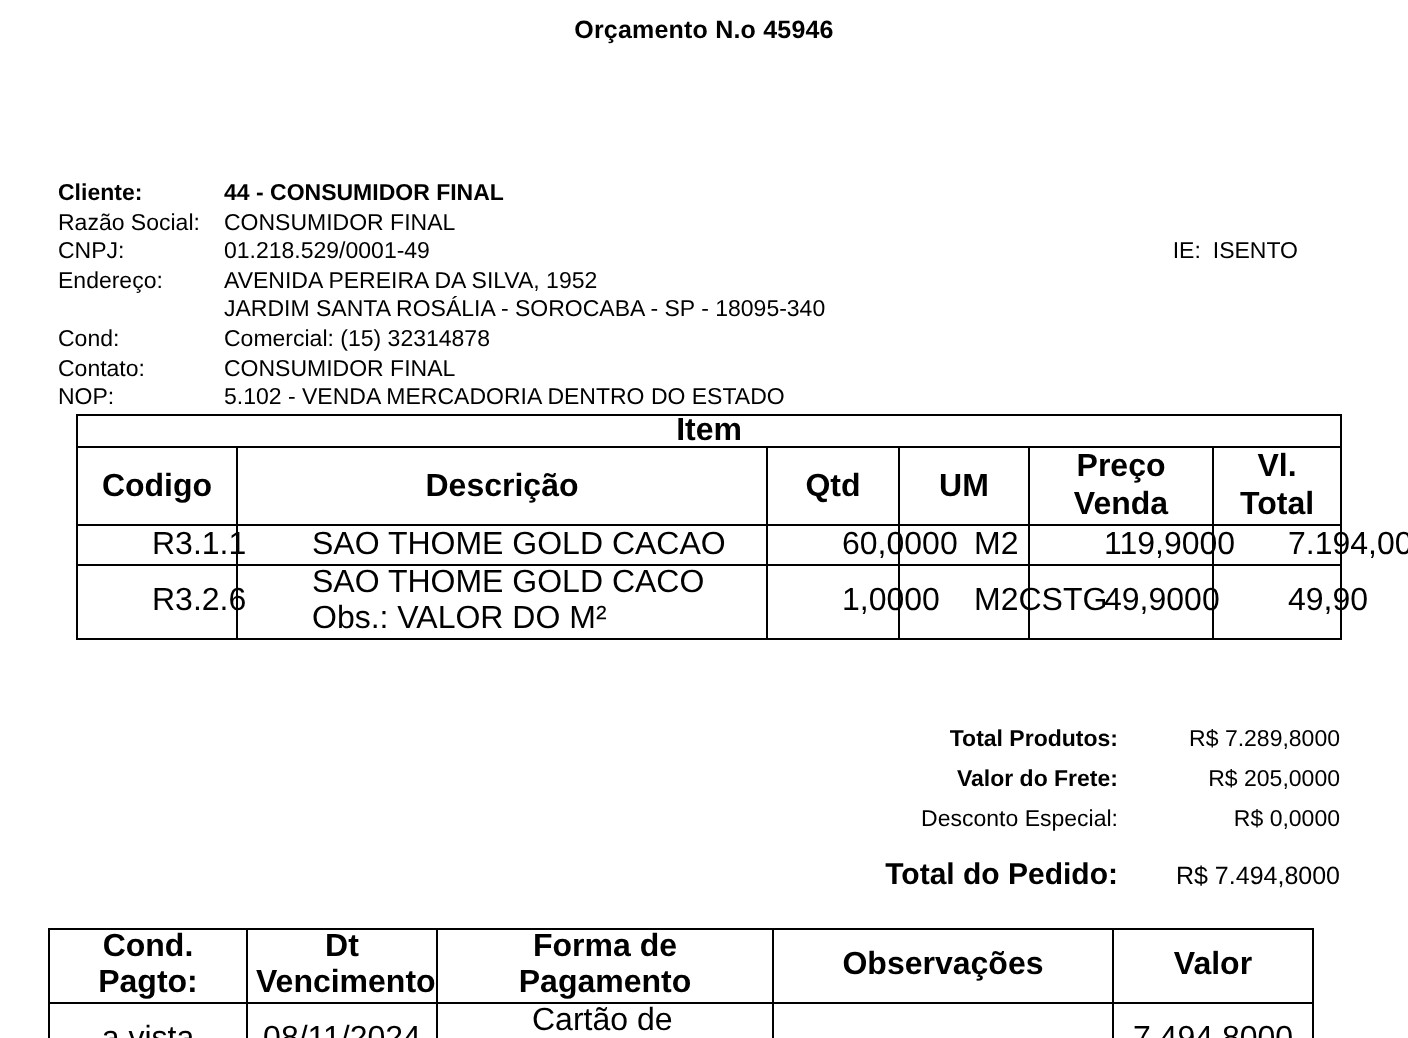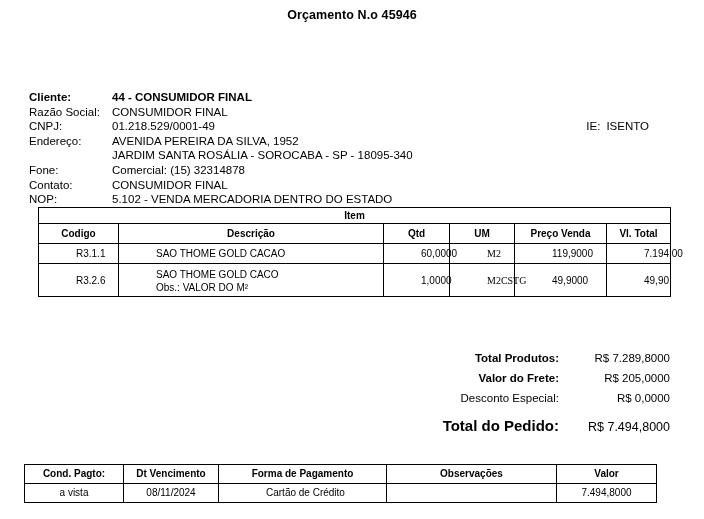--- a/index.html
+++ b/index.html
@@ -50,21 +50,21 @@
   .cust-label.bold { font-weight: bold; }
   .cust-value { flex: 1 1 auto; }
   .cust-value.bold { font-weight: bold; }
   .ie-gap { display: inline-block; width: 36px; }
 
   
   .tbl {
     position: absolute;
     border-collapse: collapse;
     table-layout: fixed;
-    font-size: 10px;
+    font-size: 16px;
   }
   .tbl td, .tbl th {
     border: 1px solid #000000;
     padding: 0 4px;
     font-weight: normal;
     vertical-align: middle;
   }
 
   
   #items-table {
@@ -89,21 +89,21 @@
   #items-table tbody td {
     height: 19px;
     padding-left: 37px;
   }
   #items-table tbody tr.tall td {
     height: 32px;
   }
   .c-cod   { text-align: left;  }
   .c-desc  { text-align: left;  }
   .c-qtd   { text-align: right; }
-  .c-um    { text-align: left; font-family: Liberation Serif, serif;  }
+  .c-um    { text-align: left;  }
   .c-preco { text-align: left; }
   .c-total { text-align: right; }
   .desc-line2 { display: block; }
   .desc-stack { line-height: 14px; }
 
   
   .totals {
     position: absolute;
     top: 352px;
     left: 380px;
@@ -114,20 +114,21 @@
     align-items: baseline;
     justify-content: flex-end;
     height: 20px;
     font-size: 11.5px;
     white-space: nowrap;
   }
   .tot-label {
     text-align: right;
     padding-right: 6px;
     font-weight: bold;
+    margin-top: 12px;
   }
   .tot-label.normal { font-weight: normal; }
   .tot-value {
     width: 105px;
     text-align: right;
   }
   .tot-row.grand {
     height: 26px;
     margin-top: 5px;
   }
@@ -188,21 +189,21 @@
     <span class="cust-label">Endereço:</span>
     <span class="cust-value">AVENIDA PEREIRA DA SILVA, 1952</span>
   </div>
 
   <div class="cust-row">
     <span class="cust-label"></span>
     <span class="cust-value">JARDIM SANTA ROSÁLIA - SOROCABA - SP - 18095-340</span>
   </div>
 
   <div class="cust-row">
-    <span class="cust-label">Fone:</span>
+    <span class="cust-label">Cond:</span>
     <span class="cust-value">Comercial: (15) 32314878</span>
   </div>
 
   <div class="cust-row">
     <span class="cust-label">Contato:</span>
     <span class="cust-value">CONSUMIDOR FINAL</span>
   </div>
 
   <div class="cust-row">
     <span class="cust-label">NOP:</span>

